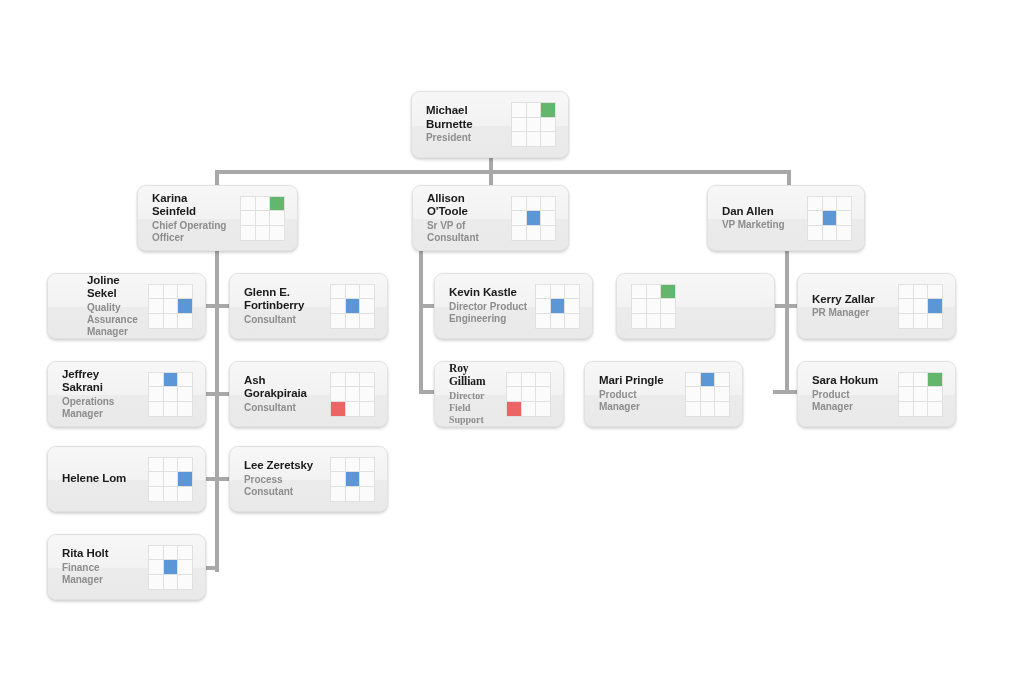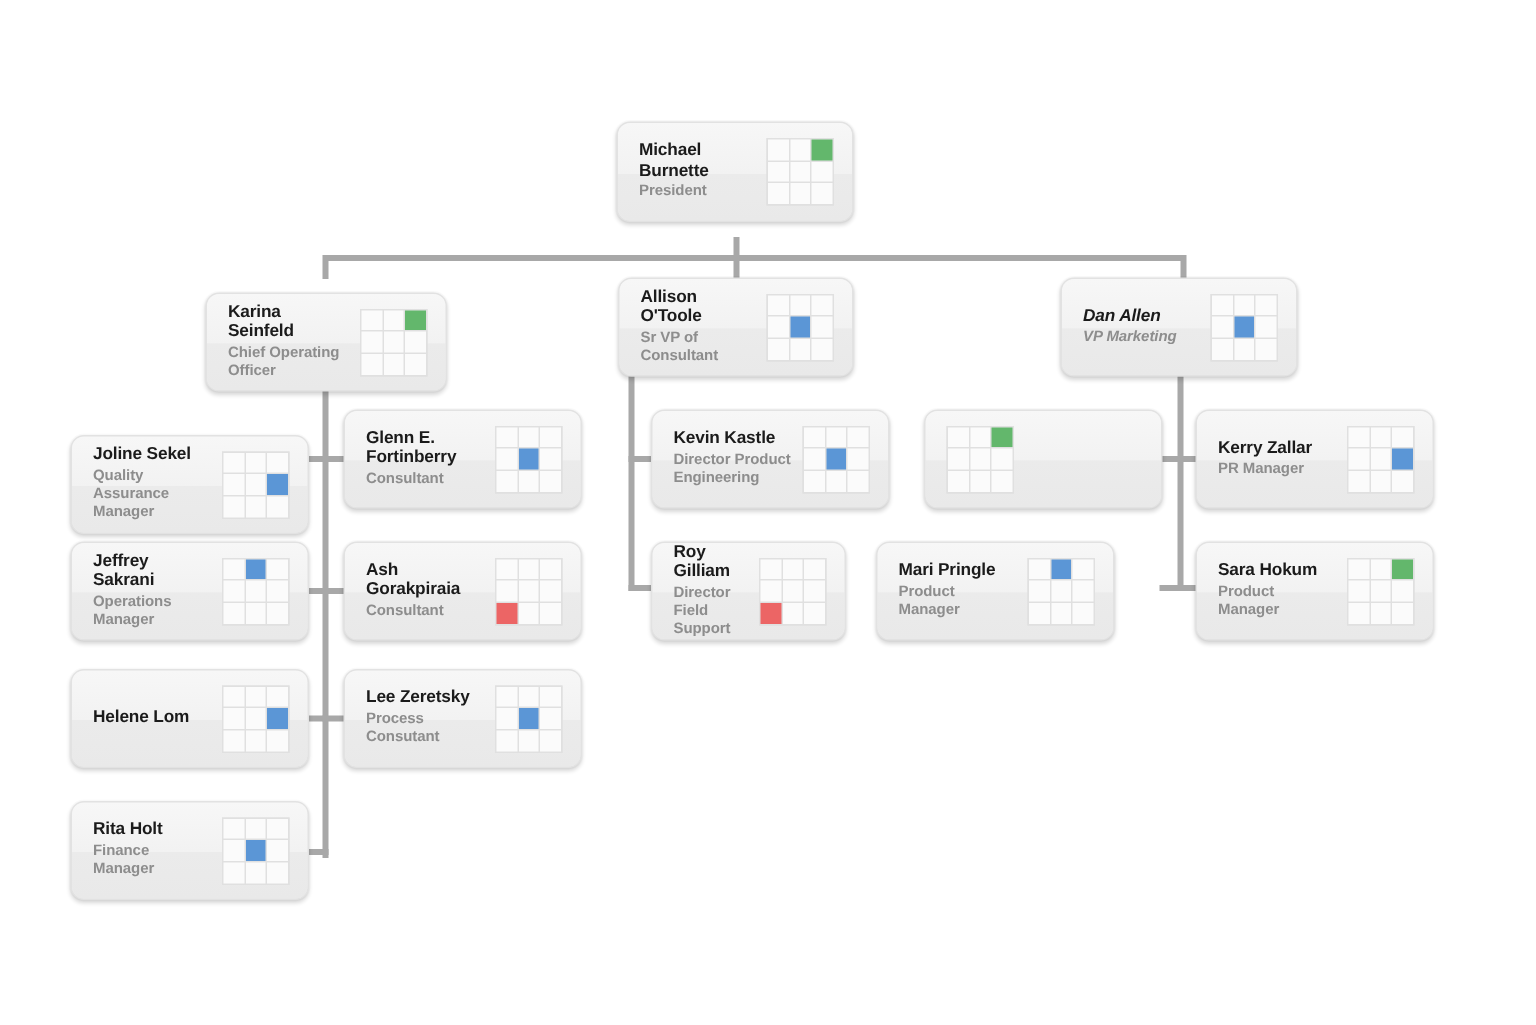--- a/index.html
+++ b/index.html
@@ -125,42 +125,42 @@
       <div class="conn v" style="left: 419px; top: 251px; height: 143px; background: rgb(168, 168, 168);"></div>
       <div class="conn h" style="left: 419px; top: 304px; width: 17px; background: rgb(168, 168, 168);"></div>
       <div class="conn h" style="left: 419px; top: 390px; width: 17px; background: rgb(168, 168, 168);"></div>
       <div class="conn v" style="left: 785px; top: 251px; height: 141px; background: rgb(168, 168, 168);"></div>
       <div class="conn h" style="left: 773px; top: 304px; width: 14px; background: rgb(168, 168, 168);"></div>
       <div class="conn h" style="left: 785px; top: 304px; width: 14px; background: rgb(168, 168, 168);"></div>
       <div class="conn h" style="left: 773px; top: 390px; width: 14px; background: rgb(168, 168, 168);"></div>
       <div class="conn h" style="left: 785px; top: 390px; width: 14px; background: rgb(168, 168, 168);"></div>
     </div>
   <div id="node-layer">
-      <div class="node" style="left: 411px; top: 81px; width: 158px; height: 67px;">
+      <div class="node" style="left: 411px; top: 91px; width: 158px; height: 67px;">
         <div class="sheen"></div>
         <div class="body"></div>
         <div class="node-inner">
           <div class="text-col">
             <div class="name">Michael Burnette</div>
             <div class="title">President</div>
           </div>
           <div class="grid3">
             <div class="cell"></div>
             <div class="cell"></div>
             <div class="cell on-green"></div>
             <div class="cell"></div>
             <div class="cell"></div>
             <div class="cell"></div>
             <div class="cell"></div>
             <div class="cell"></div>
             <div class="cell"></div>
           </div>
         </div>
       </div>
-      <div class="node" style="left: 137px; top: 185px; width: 161px; height: 66px; margin-top: 10px;">
+      <div class="node" style="left: 137px; top: 185px; width: 161px; height: 66px;">
         <div class="sheen"></div>
         <div class="body"></div>
         <div class="node-inner">
           <div class="text-col">
             <div class="name">Karina Seinfeld</div>
             <div class="title">Chief Operating Officer</div>
           </div>
           <div class="grid3">
             <div class="cell"></div>
             <div class="cell"></div>
@@ -188,42 +188,42 @@
             <div class="cell"></div>
             <div class="cell"></div>
             <div class="cell on-blue"></div>
             <div class="cell"></div>
             <div class="cell"></div>
             <div class="cell"></div>
             <div class="cell"></div>
           </div>
         </div>
       </div>
-      <div class="node" style="left: 707px; top: 185px; width: 158px; height: 66px; font-style: italic;">
+      <div class="node" style="left: 707px; top: 185px; width: 158px; height: 66px;">
         <div class="sheen"></div>
         <div class="body"></div>
         <div class="node-inner">
           <div class="text-col">
             <div class="name">Dan Allen</div>
             <div class="title">VP Marketing</div>
           </div>
           <div class="grid3">
             <div class="cell"></div>
             <div class="cell"></div>
             <div class="cell"></div>
             <div class="cell"></div>
             <div class="cell on-blue"></div>
             <div class="cell"></div>
             <div class="cell"></div>
             <div class="cell"></div>
             <div class="cell"></div>
           </div>
         </div>
       </div>
-      <div class="node" style="left: 47px; top: 290px; width: 159px; height: 66px;">
+      <div class="node" style="left: 47px; top: 273px; width: 159px; height: 66px; padding-left: 25px;">
         <div class="sheen"></div>
         <div class="body"></div>
         <div class="node-inner">
           <div class="text-col">
             <div class="name">Joline Sekel</div>
             <div class="title">Quality Assurance Manager</div>
           </div>
           <div class="grid3">
             <div class="cell"></div>
             <div class="cell"></div>
@@ -376,21 +376,21 @@
             <div class="cell"></div>
             <div class="cell"></div>
             <div class="cell on-blue"></div>
             <div class="cell"></div>
             <div class="cell"></div>
             <div class="cell"></div>
             <div class="cell"></div>
           </div>
         </div>
       </div>
-      <div class="node" style="left: 434px; top: 361px; width: 130px; height: 66px;">
+      <div class="node" style="left: 434px; top: 361px; width: 130px; height: 66px; font-family: Liberation Serif, serif;">
         <div class="sheen"></div>
         <div class="body"></div>
         <div class="node-inner">
           <div class="text-col">
             <div class="name">Roy Gilliam</div>
             <div class="title">Director Field Support</div>
           </div>
           <div class="grid3">
             <div class="cell"></div>
             <div class="cell"></div>

